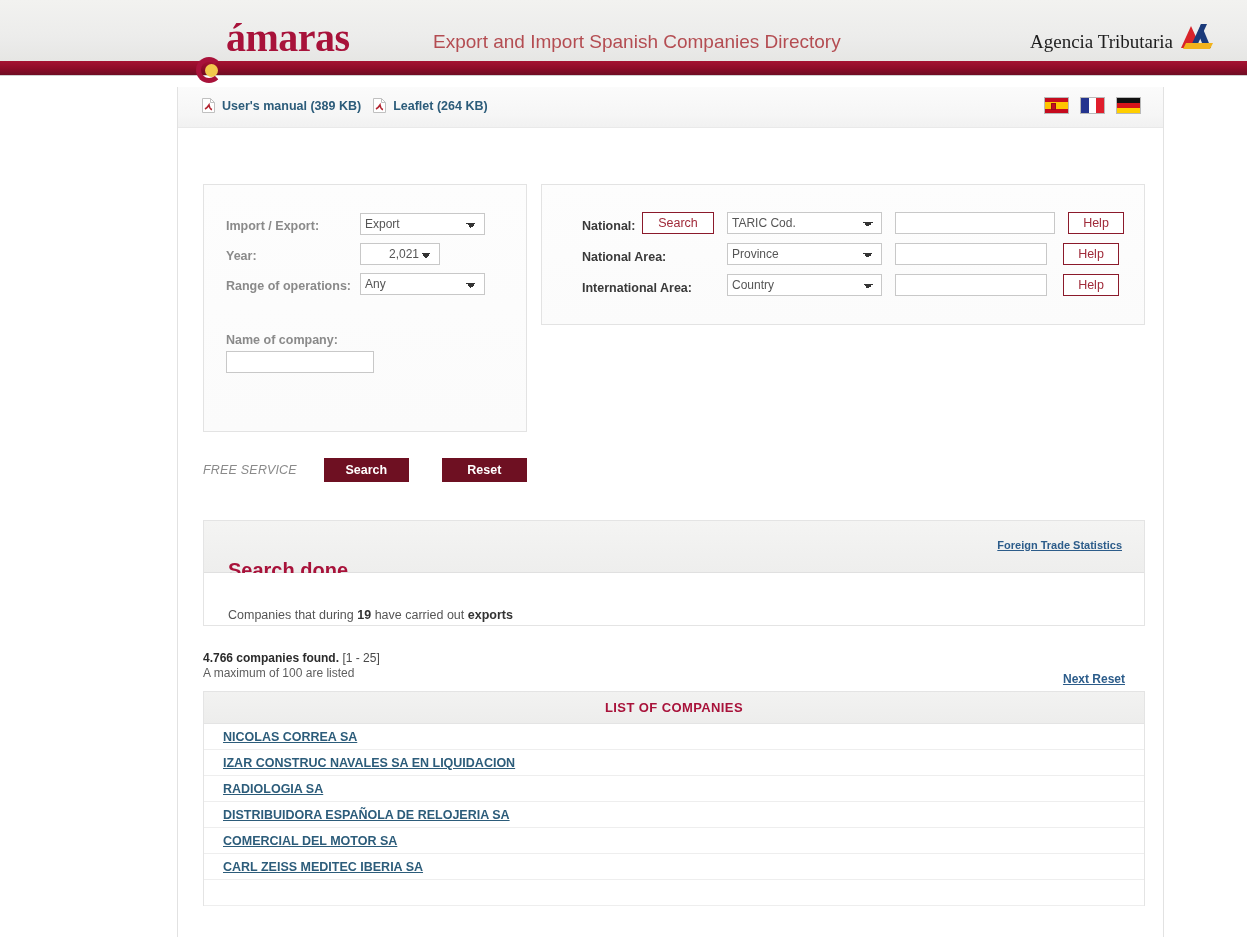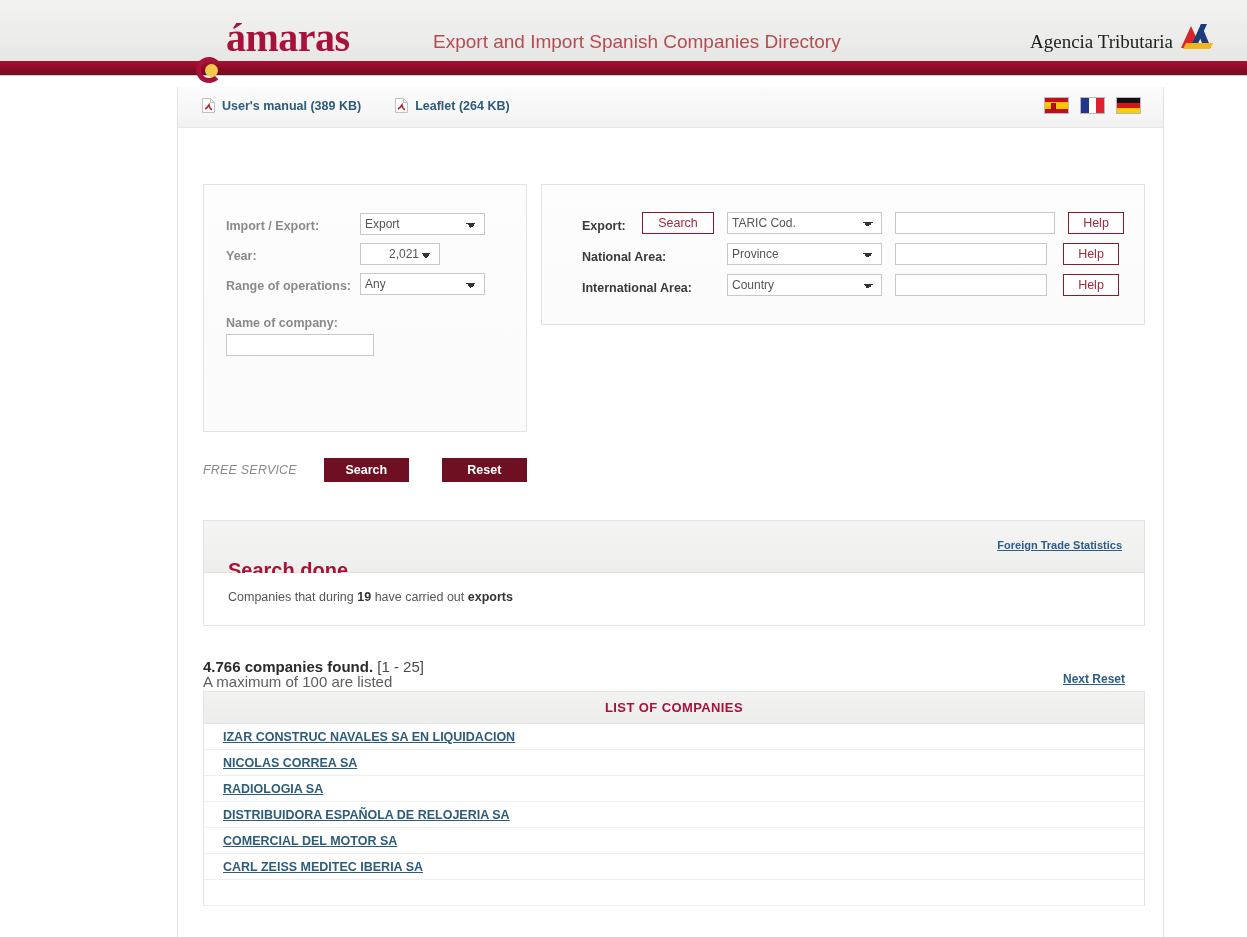--- a/index.html
+++ b/index.html
@@ -111,21 +111,21 @@
     position: relative;
     height: 40px;
     background: linear-gradient(to bottom, #fbfbfb 0%, #f6f6f6 70%, #f1f1f1 100%);
     border-bottom: 1px solid #e9e9e9;
   }
   .pdf-links {
     position: absolute;
     left: 24px;
     top: 11px;
     display: flex;
-    gap: 34px;
+    gap: 12px;
     align-items: flex-start;
   }
   .pdf-link {
     display: flex;
     align-items: center;
     gap: 7px;
     font-size: 12.5px;
     font-weight: bold;
     color: #2c5c7a;
     text-decoration: none;
@@ -329,39 +329,39 @@
     font-weight: bold;
   }
   .result-body {
     height: 52px;
     position: relative;
     background: #ffffff;
   }
   .result-body-text {
     position: absolute;
     left: 24px;
-    top: 17px;
+    top: 35px;
     font-size: 12.5px;
     color: #555555;
   }
   .result-body-text b { color: #333333; }
 
   
   .list-meta {
     position: absolute;
     left: 25px;
     top: 523px;
     width: 942px;
     height: 44px;
   }
   .meta-left {
     position: absolute;
     left: 0;
-    top: 8px;
-    font-size: 15px;
+    top: 0;
+    font-size: 12px;
     color: #4a4a4a;
     line-height: 15px;
   }
   .meta-left .line1 b { color: #2b2b2b; }
   .meta-left .line2 { color: #5e5e5e; }
   .next-page {
     position: absolute;
     right: 20px;
     top: 21px;
     font-size: 12px;
@@ -478,31 +478,31 @@
           <select class="sel sel-w80">
             <option>2,021</option>
           </select>
         </div>
         <div class="form-row">
           <div class="lbl-left">Range of operations:</div>
           <select class="sel sel-w125">
             <option>Any</option>
           </select>
         </div>
-        <div style="margin-top:15px">
+        <div style="margin-top:32px">
           <div class="lbl-left" style="width:auto">Name of company:</div>
           <input class="txt txt-company" type="text" value="" style="">
         </div>
       </div>
     </div>
 
     <div class="panel panel-right">
       <div class="form-inner">
         <div class="form-row">
-          <div class="lbl-right" style="width:60px">Export:</div>
+          <div class="lbl-right" style="width:60px">National:</div>
           <button class="btn-outline" style="width:72px;margin-right:13px">Search</button>
           <select class="sel sel-w155" style="margin-right:13px">
             <option>TARIC Cod.</option>
           </select>
           <input class="txt txt-w160" style="margin-right: 13px;" type="text" value="">
           <button class="btn-outline btn-help">Help</button>
         </div>
         <div class="form-row">
           <div class="lbl-right" style="width:145px">National Area:</div>
           <select class="sel sel-w155" style="margin-right:13px">
@@ -542,24 +542,24 @@
       <div class="meta-left">
         <div class="line1"><b>4.766 companies found.</b><span> [1 - 25]</span></div>
         <div class="line2">A maximum of 100 are listed</div>
       </div>
       <a class="link-blue next-page">Next Reset</a>
     </div>
 
     <div class="list-panel">
       <div class="list-title">LIST OF COMPANIES</div>
       <div class="company-row">
+          <a class="company-link">NICOLAS CORREA SA</a>
+        </div>
+      <div class="company-row">
           <a class="company-link">IZAR CONSTRUC NAVALES SA EN LIQUIDACION</a>
-        </div>
-      <div class="company-row">
-          <a class="company-link">NICOLAS CORREA SA</a>
         </div>
       <div class="company-row">
           <a class="company-link">RADIOLOGIA SA</a>
         </div>
       <div class="company-row">
           <a class="company-link">DISTRIBUIDORA ESPAÑOLA DE RELOJERIA SA</a>
         </div>
       <div class="company-row">
           <a class="company-link">COMERCIAL DEL MOTOR SA</a>
         </div>

